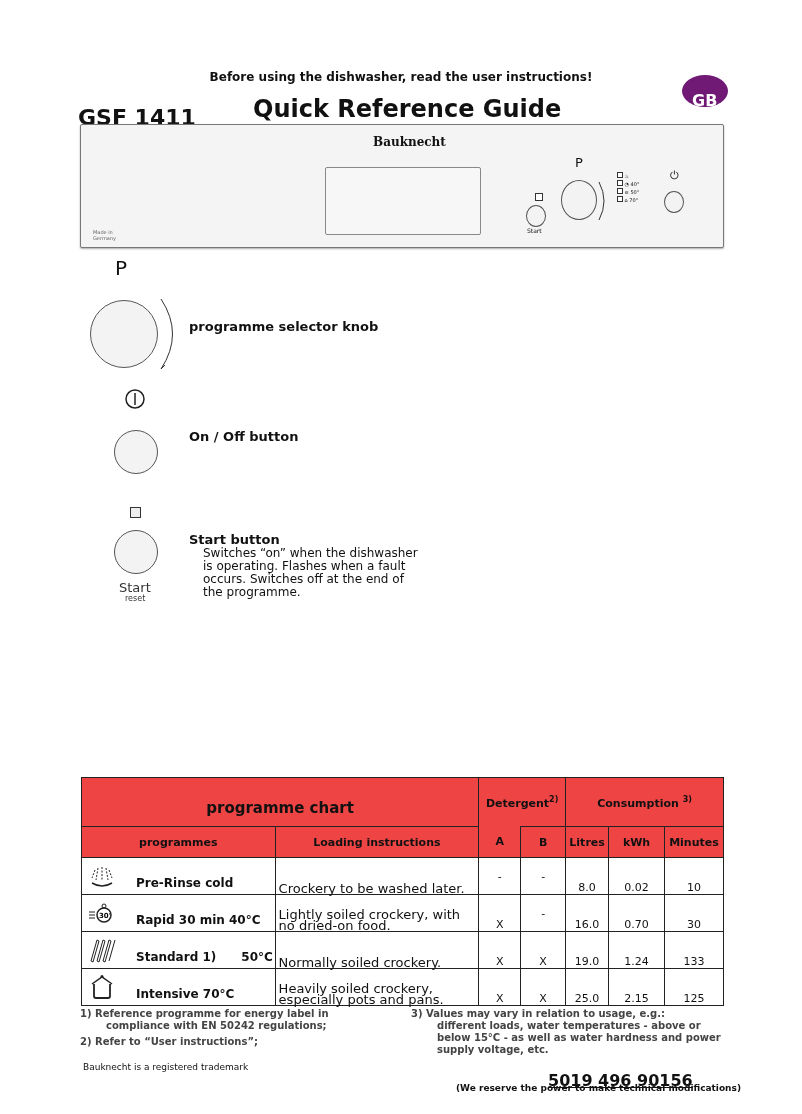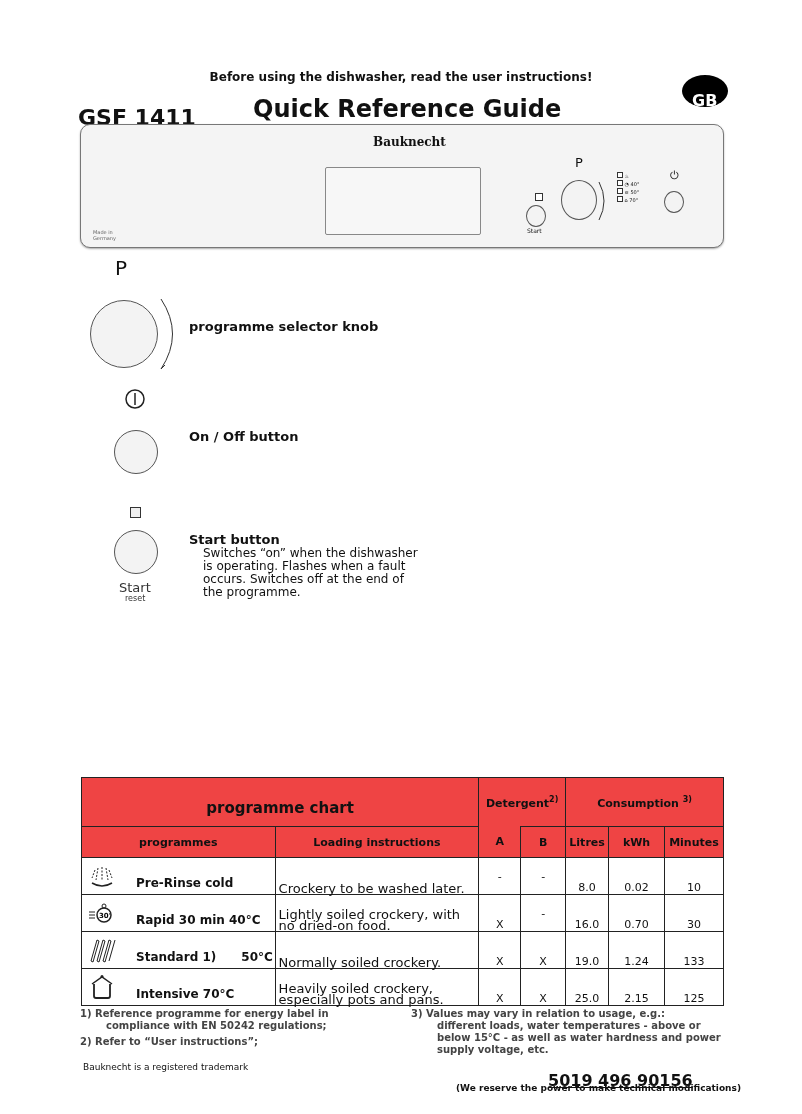--- a/index.html
+++ b/index.html
@@ -1,23 +1,23 @@
 <!DOCTYPE html>
 <html><head>
 <meta charset="utf-8">
 <style>
   html, body { margin:0; padding:0; background:#fff; }
   body { width:802px; height:1114px; position:relative; font-family:"DejaVu Sans", sans-serif; color:#111; overflow:hidden; }
   .abs { position:absolute; }
   .notice { left:0; width:802px; top:70px; text-align:center; font-size:12px; font-weight:bold; }
   .model { left:78px; top:96px; font-size:22px; font-weight:bold; font-family:"DejaVu Sans", sans-serif;margin-top:9px; }
   .title { left:253px; top:95px; font-size:24px; font-weight:bold; }
-  .gb { left:682px; top:75px; width:46px; height:32px; border-radius:50%; background:#000000; overflow:hidden; }
+  .gb { left:682px; top:75px; width:46px; height:32px; border-radius:50%; background:#701a75; overflow:hidden; }
   .gb span { position:absolute; left:10px; top:16px; color:#fff; font-weight:bold; font-size:16px; }
-  .panel { left:80px; top:124px; width:642px; height:122px; border:1px solid #777; border-radius:10px; background:#f4f4f4; box-shadow:0 1px 2px #aaa; }
+  .panel { left:80px; top:124px; width:642px; height:122px; border:1px solid #777; border-radius:2px; background:#f4f4f4; box-shadow:0 1px 2px #aaa; }
   .brand { left:292px; top:10px; font-family:"DejaVu Serif", serif; font-size:12px; font-weight:bold; }
   .display { left:244px; top:42px; width:154px; height:66px; border:1px solid #888; background:#f7f7f7; border-radius:2px; }
   .made { left:12px; top:104px; font-size:5px; color:#666; line-height:6px; }
   .circle { border:1px solid #555; border-radius:50%; background:#f3f3f3; }
   .sq { width:6px; height:6px; border:1px solid #333; background:#fff; }
   .lbl-bold { font-weight:bold; font-size:13px; }
   .desc { font-size:12px; line-height:13px; }
   table.chart { position:absolute; left:81px; top:777px; width:643px; border-collapse:collapse; font-size:11px; }
   table.chart td, table.chart th { border:1px solid #222; padding:0; }
   table.chart th { background:#ef4444; font-weight:bold; }

